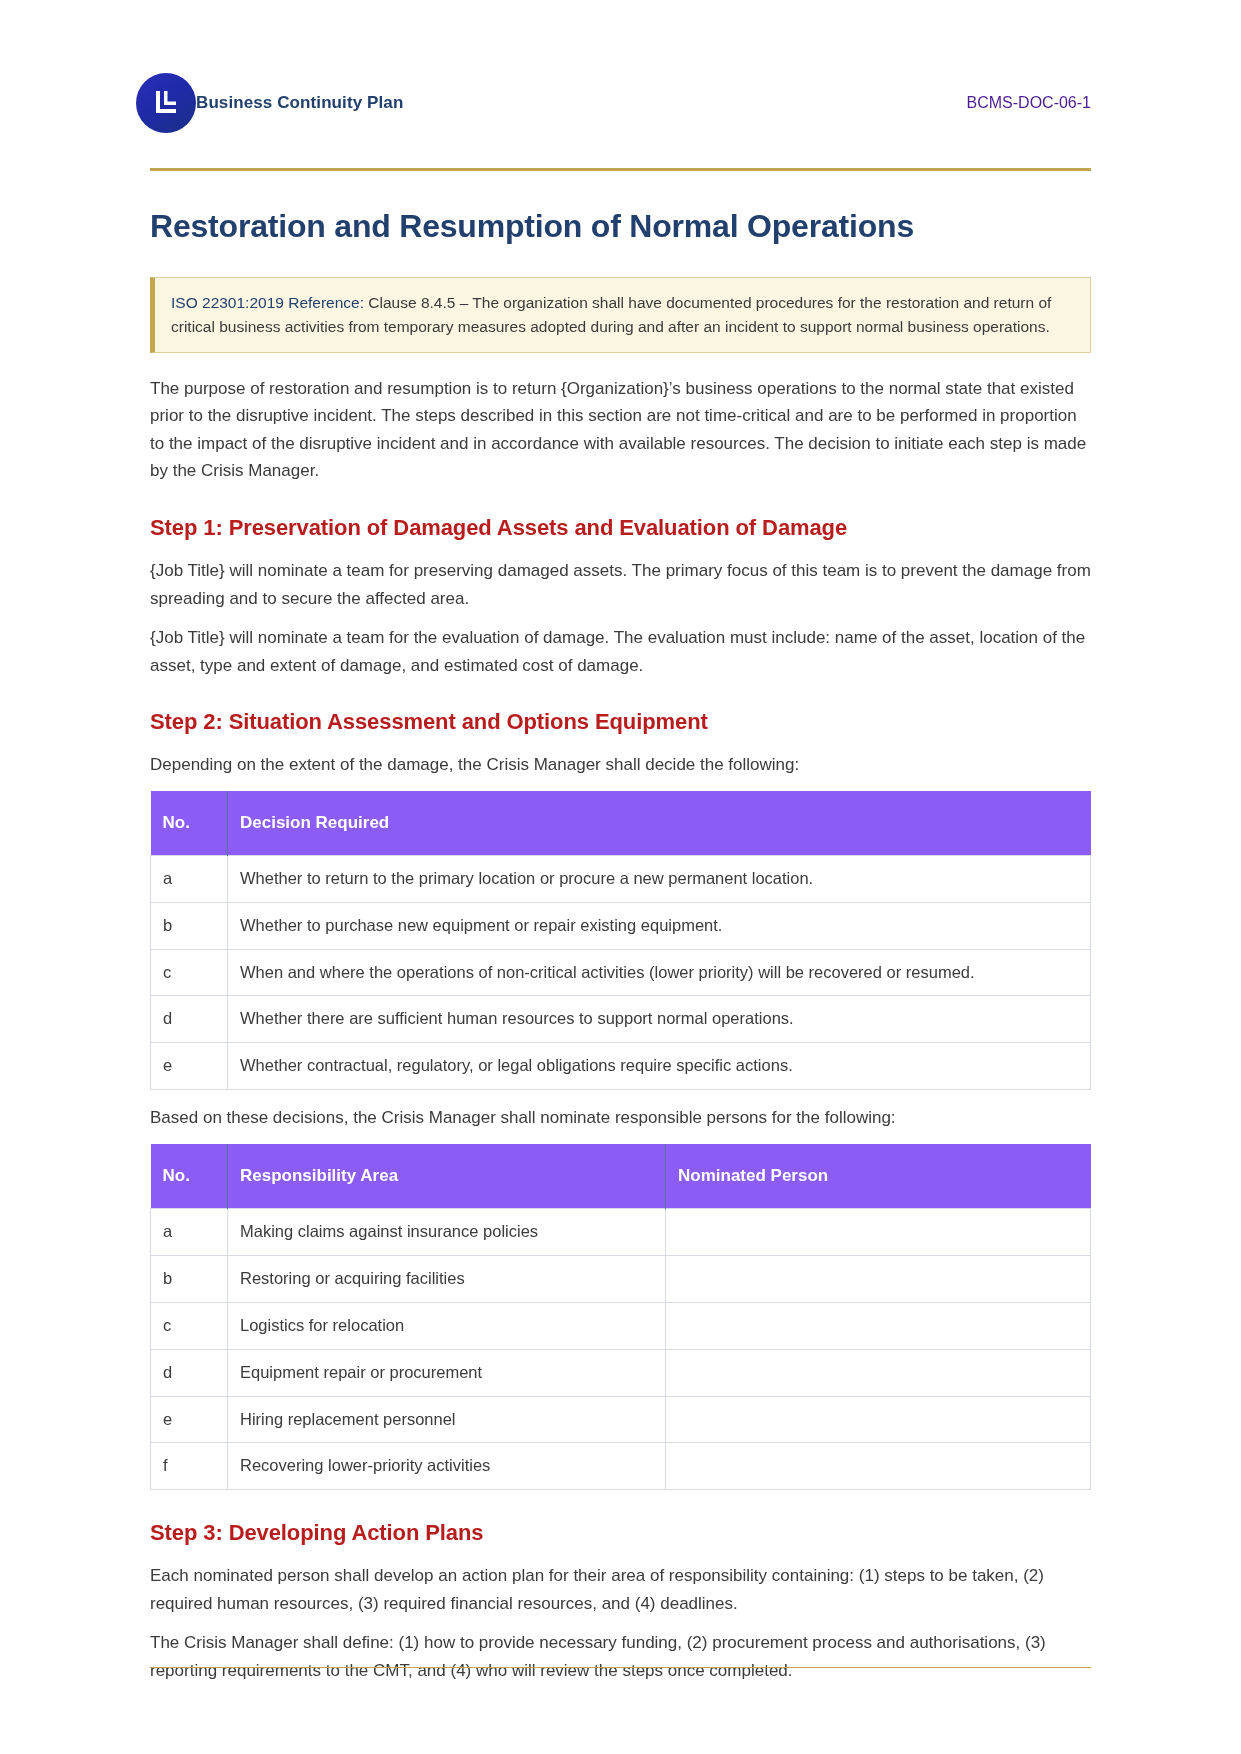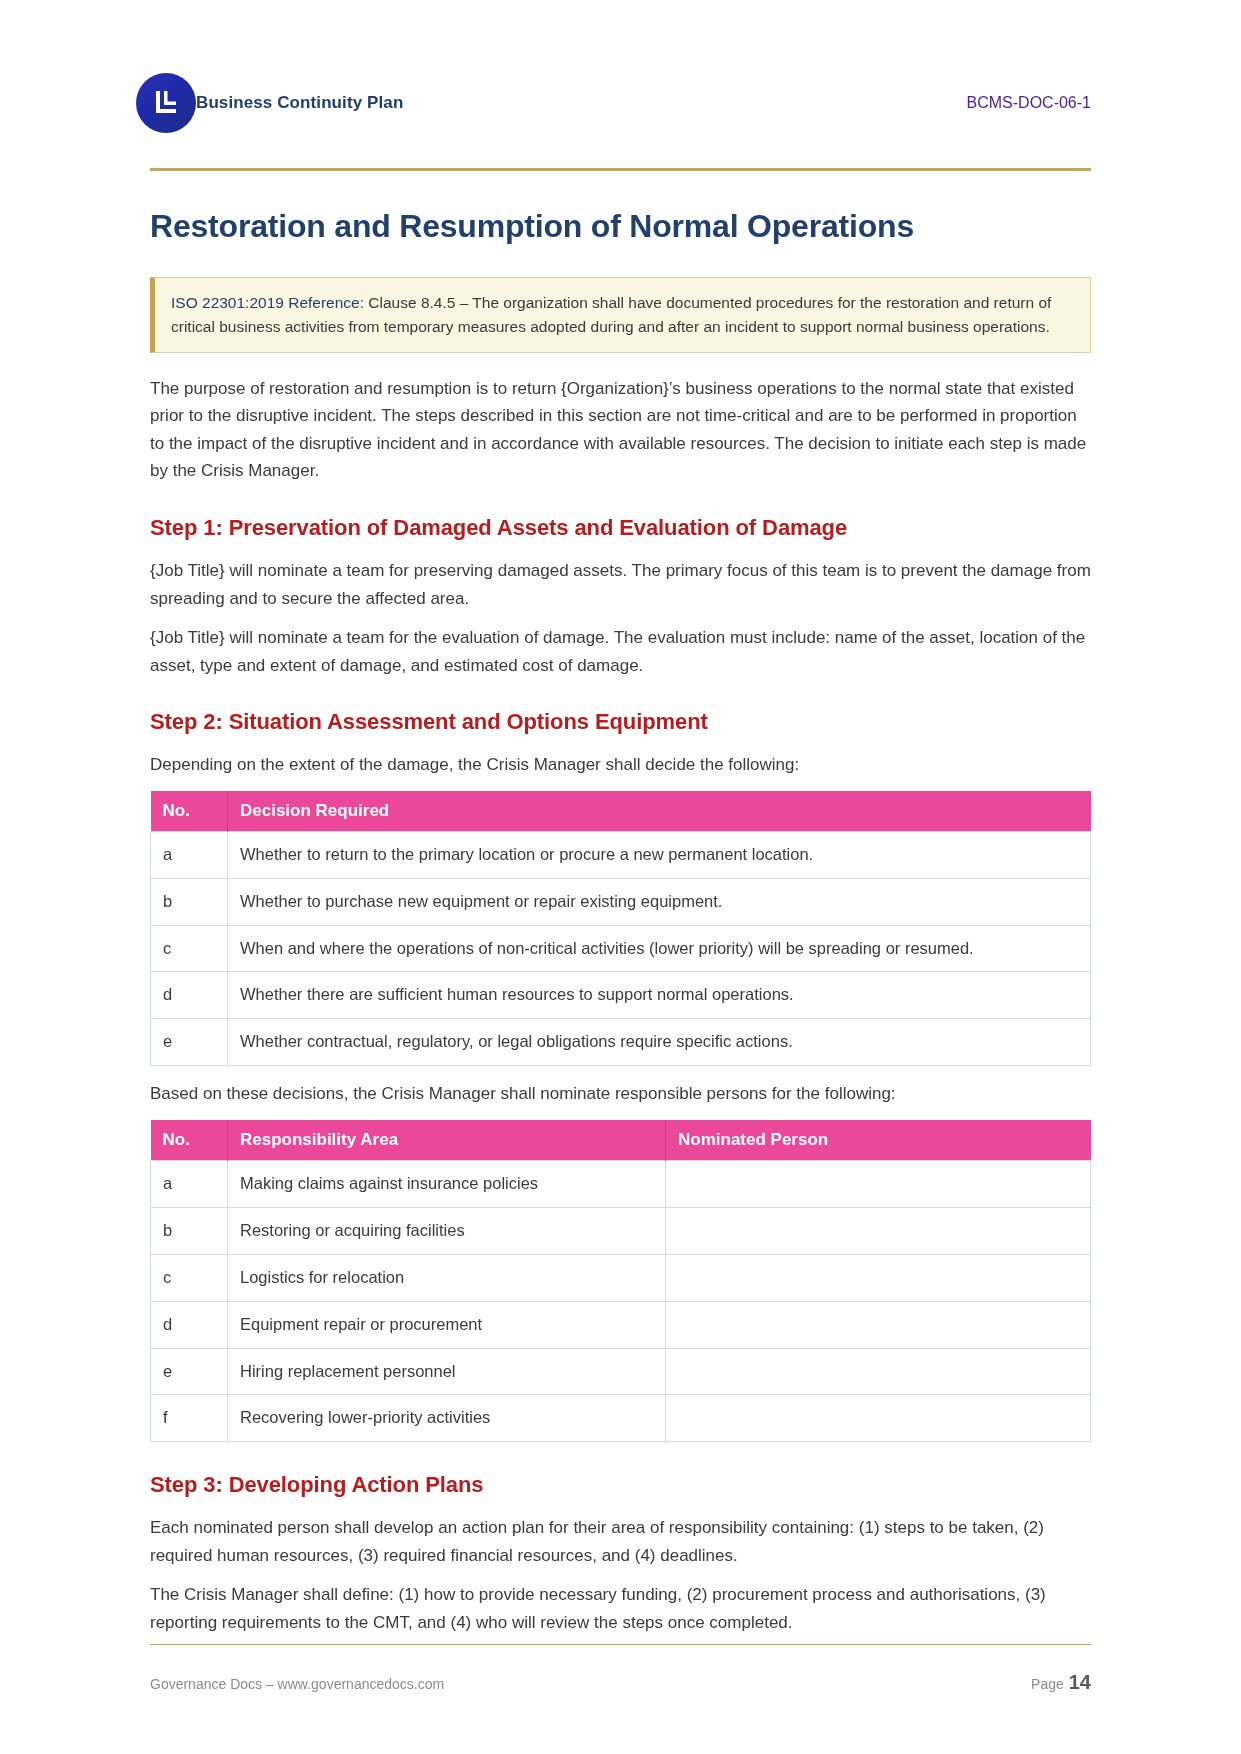--- a/index.html
+++ b/index.html
@@ -112,25 +112,25 @@
   }
 
   
   table.doc-table {
     width: 100%;
     border-collapse: collapse;
     margin: 4px 0 14px 0;
     font-size: 16.5px;
   }
   table.doc-table thead th {
-    background: #ec4899;
+    background: #8b5cf6;
     color: #ffffff;
     font-weight: bold;
     text-align: left;
-    padding: 10px 12px;
+    padding: 22px 12px;
     font-size: 17px;
     border-right: 1px solid #5874a0;
   }
   table.doc-table thead th:last-child { border-right: none; }
 
   table.doc-table tbody td {
     border: 1px solid #d5d9e0;
     padding: 11px 12px;
     line-height: 1.45;
     color: #3b3b3b;
@@ -212,21 +212,21 @@
       <tr>
         <td class="col-no">a</td>
         <td>Whether to return to the primary location or procure a new permanent location.</td>
       </tr>
       <tr>
         <td class="col-no">b</td>
         <td>Whether to purchase new equipment or repair existing equipment.</td>
       </tr>
       <tr>
         <td class="col-no">c</td>
-        <td>When and where the operations of non-critical activities (lower priority) will be spreading or resumed.</td>
+        <td>When and where the operations of non-critical activities (lower priority) will be recovered or resumed.</td>
       </tr>
       <tr>
         <td class="col-no">d</td>
         <td>Whether there are sufficient human resources to support normal operations.</td>
       </tr>
       <tr>
         <td class="col-no">e</td>
         <td>Whether contractual, regulatory, or legal obligations require specific actions.</td>
       </tr>
     </tbody>
@@ -275,21 +275,15 @@
       </tr>
     </tbody>
   </table>
 
   <h2 class="step">Step 3: Developing Action Plans</h2>
   <p class="body tight">Each nominated person shall develop an action plan for their area of responsibility containing: (1) steps to be taken, (2) required human resources, (3) required financial resources, and (4) deadlines.</p>
   <p class="body tight">The Crisis Manager shall define: (1) how to provide necessary funding, (2) procurement process and authorisations, (3) reporting requirements to the CMT, and (4) who will review the steps once completed.</p>
 
   <div class="doc-footer">
     <div class="footer-rule"></div>
-    <div class="footer-row">
-      <div>Governance Docs – www.governancedocs.com</div>
-      <div class="footer-right">
-        <span>Page</span><span class="page-num">14</span>
-      </div>
-    </div>
   </div>
 
 </div>
 
 </body></html>

